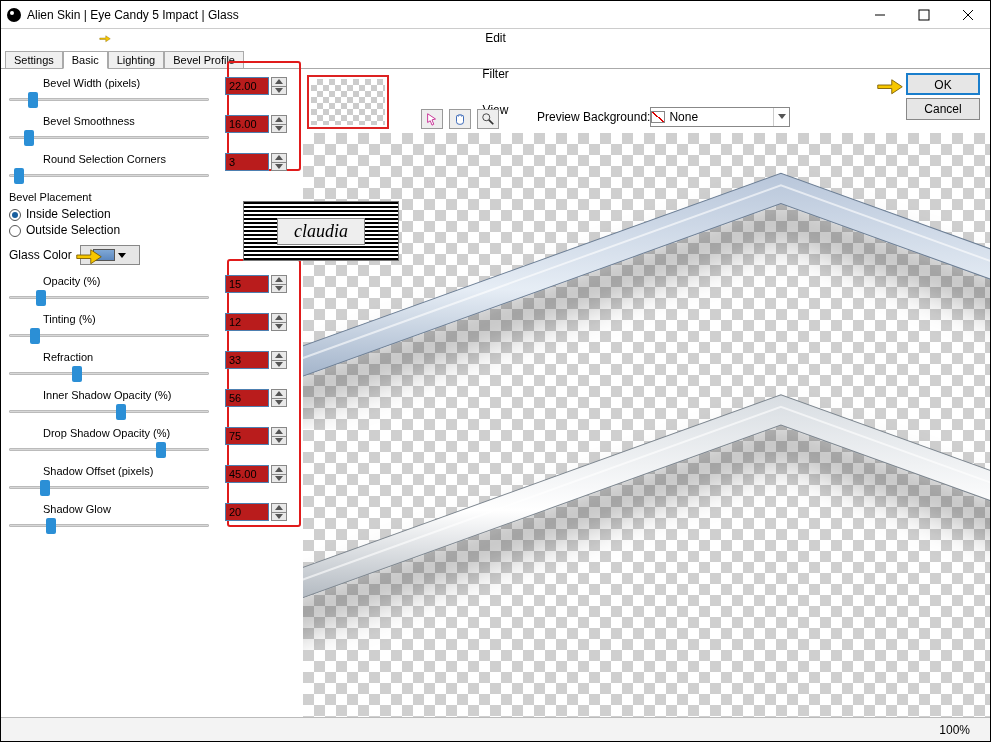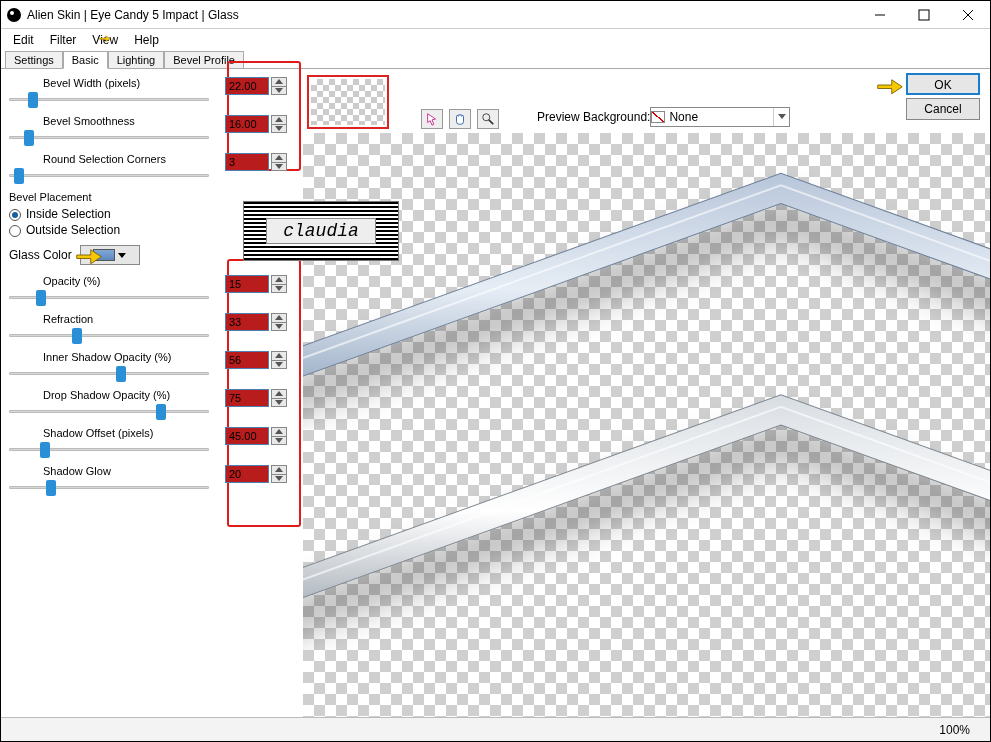--- a/index.html
+++ b/index.html
@@ -5,21 +5,21 @@
 * { margin: 0; padding: 0; box-sizing: border-box; font-family: "Segoe UI", Tahoma, sans-serif; font-size: 12px; }
 body { background: #fff; width: 991px; height: 742px; border: 1px solid #000; overflow: hidden; position: relative; }
 
 .titlebar { height: 28px; background: #fff; display: flex; align-items: center; padding-left: 6px; border-bottom: 1px solid #ccc; }
 .titlebar .icon-app { width: 14px; height: 14px; background: #000; border-radius: 50%; margin-right: 6px; position: relative; }
 .titlebar .icon-app::after { content:""; position:absolute; top:3px; left:3px; width:4px; height:4px; background:#fff; border-radius:50%; }
 .titlebar .title { flex: 1; font-size: 12px; }
 .titlebar .winbtn { width: 44px; height: 28px; display: flex; align-items: center; justify-content: center; }
 .titlebar .winbtn svg { stroke: #000; }
 
-.menubar { height: 20px; padding: 0 4px; display: flex; align-items: flex-end; gap: 0; position: relative; }
+.menubar { height: 20px; padding: 0 4px; display: flex; align-items: center; gap: 18px; position: relative; flex-direction: column; }
 .menubar span { padding: 2px 8px; cursor: default; }
 
 .tabrow { height: 20px; display: flex; align-items: flex-end; padding-left: 4px; border-bottom: 1px solid #aaa; gap: 0; }
 .tabrow .tab { padding: 2px 8px; border: 1px solid #aaa; border-bottom: none; background: #f0f0f0; font-size: 11px; position: relative; }
 .tabrow .tab.active { background: #fff; border-bottom: 1px solid #fff; margin-bottom: -1px; }
 
 .mainrow { display: flex; height: calc(100% - 28px - 20px - 20px - 24px); }
 .leftpanel { width: 302px; position: relative; padding: 8px 6px 8px 8px; }
 .rightarea { flex: 1; display: flex; flex-direction: column; position: relative; }
 
@@ -65,21 +65,21 @@
 .pbselect .nonesw { width:14px; height:12px; border:1px solid #888; background:#fff; position:relative; }
 .pbselect .nonesw::after { content:""; position:absolute; left:0; top:0; right:0; bottom:0; background:linear-gradient(to top right,transparent 46%,#d00 46%,#d00 54%,transparent 54%); }
 .pbselect .dd { margin-left:auto; width:16px; height:18px; border-left:1px solid #ccc; display:flex; align-items:center; justify-content:center; }
 
 .previewpane { position:absolute; left:303px; top:132px; right:2px; bottom:0; overflow:hidden; }
 .checkerbg { position:absolute; inset:0; background-image: linear-gradient(45deg,#cfcfcf 25%,transparent 25%,transparent 75%,#cfcfcf 75%),linear-gradient(45deg,#cfcfcf 25%,#fff 25%,#fff 75%,#cfcfcf 75%); background-size: 22px 22px; background-position:0 0,11px 11px; }
 .glassframe { position:absolute; inset:0; }
 .glassframe svg { width:100%; height:100%; }
 
 .watermark { position:absolute; left:242px; top:200px; width:156px; height:60px; background:repeating-linear-gradient(0deg,#000 0 2px,#fff 2px 4px); display:flex; align-items:center; justify-content:center; border:1px solid #777; }
-.watermark .inner { background:#eee; border:1px solid #888; padding:2px 16px; font-style:italic; font-family:Liberation Mono, monospace; font-size:18px; }
+.watermark .inner { background:#eee; border:1px solid #888; padding:2px 16px; font-style:italic; font-family:Liberation Serif, serif; font-size:18px; }
 
 .statusbar { position:absolute; left:0; right:0; bottom:0; height:24px; border-top:1px solid #bbb; background:#f3f3f3; display:flex; align-items:center; justify-content:flex-end; padding-right:20px; font-size:11px; }
 </style>
 </head>
 <body>
 
 <div class="titlebar">
   <span class="icon-app"></span>
   <span class="title">Alien Skin | Eye Candy 5 Impact | Glass</span>
   <div class="winbtn">
@@ -274,20 +274,40 @@
             </svg>
           </div>
           <div>
             <svg>
               <path d="M0 0 L4 5 L8 0 Z" fill="#555"></path>
             </svg>
           </div>
         </div>
     </div>
 
+    <div class="paramrow">
+      <span class="paramlabel">Tinting (%)</span>
+      <div class="sliderwrap">
+          <div class="slidertrack"></div>
+          <div class="sliderthumb" style="left:13%"></div>
+        </div>
+      <input class="numbox" value="12" style="">
+      <div class="spinner">
+          <div>
+            <svg>
+              <path d="M0 5 L4 0 L8 5 Z" fill="#555"></path>
+            </svg>
+          </div>
+          <div>
+            <svg>
+              <path d="M0 0 L4 5 L8 0 Z" fill="#555"></path>
+            </svg>
+          </div>
+        </div>
+    </div>
 
     <div class="paramrow">
       <span class="paramlabel">Refraction</span>
       <div class="sliderwrap">
           <div class="slidertrack"></div>
           <div class="sliderthumb" style="left:34%"></div>
         </div>
       <input class="numbox" value="33" style="">
       <div class="spinner">
           <div>

